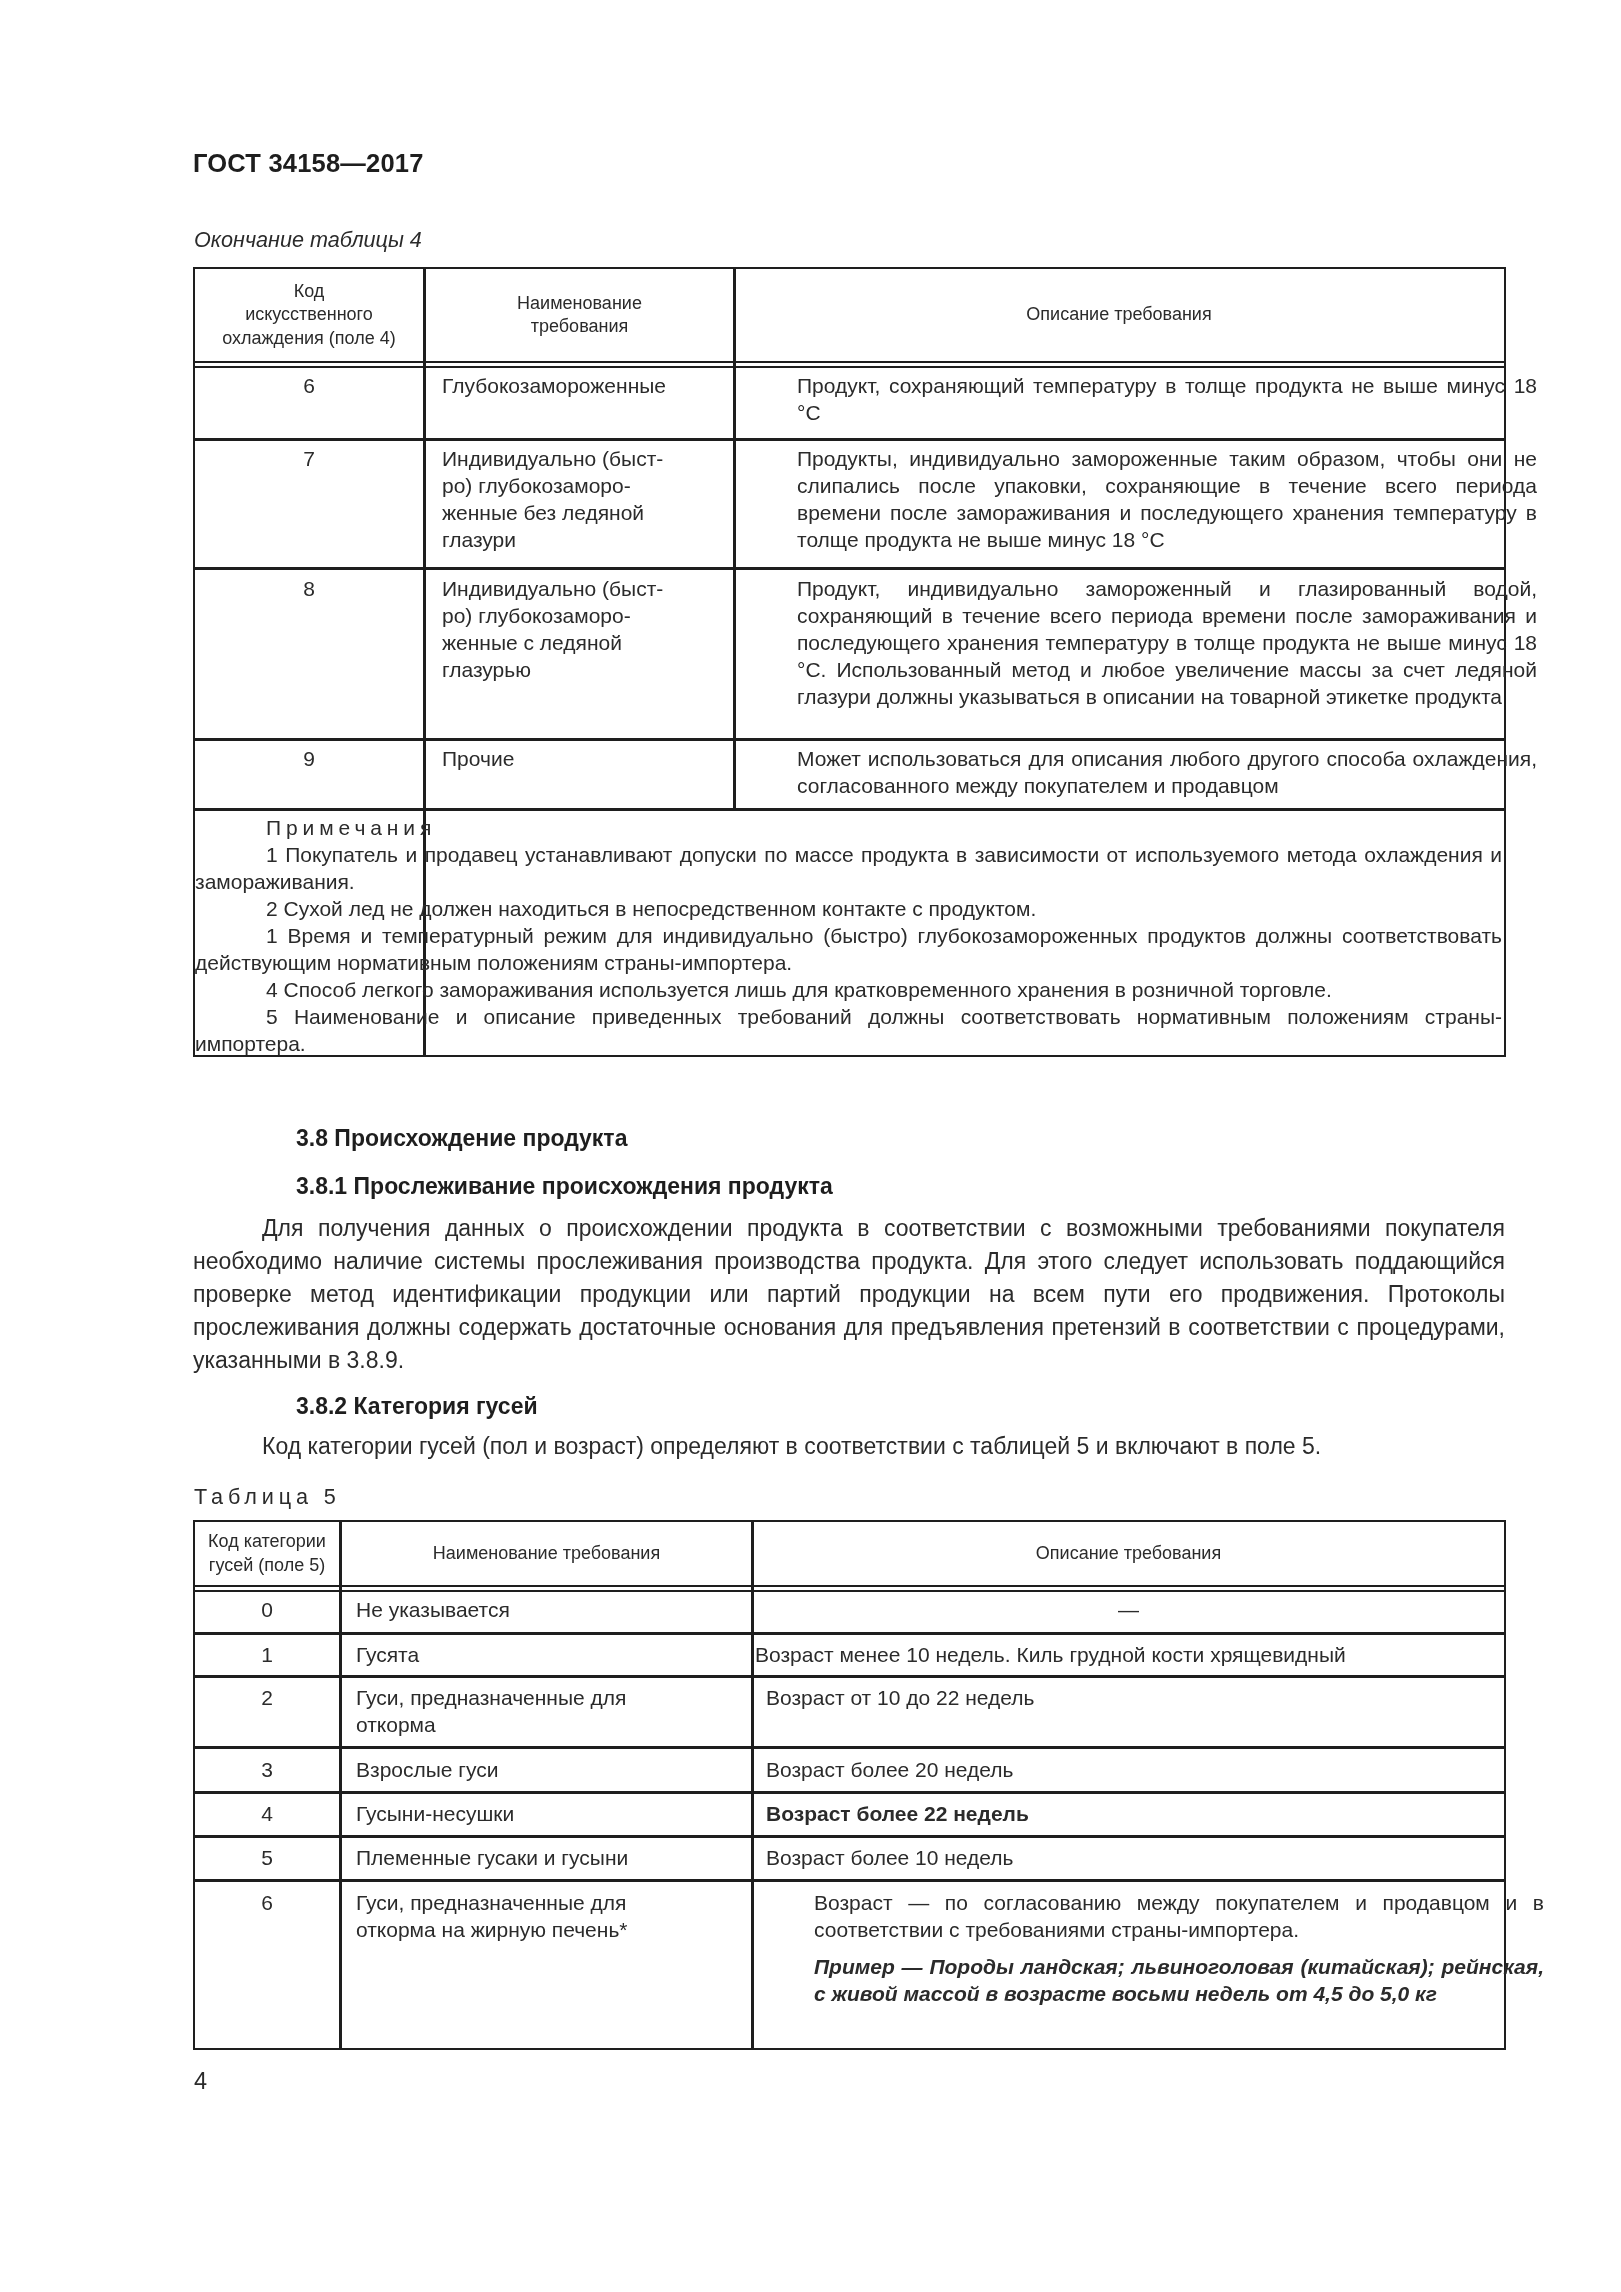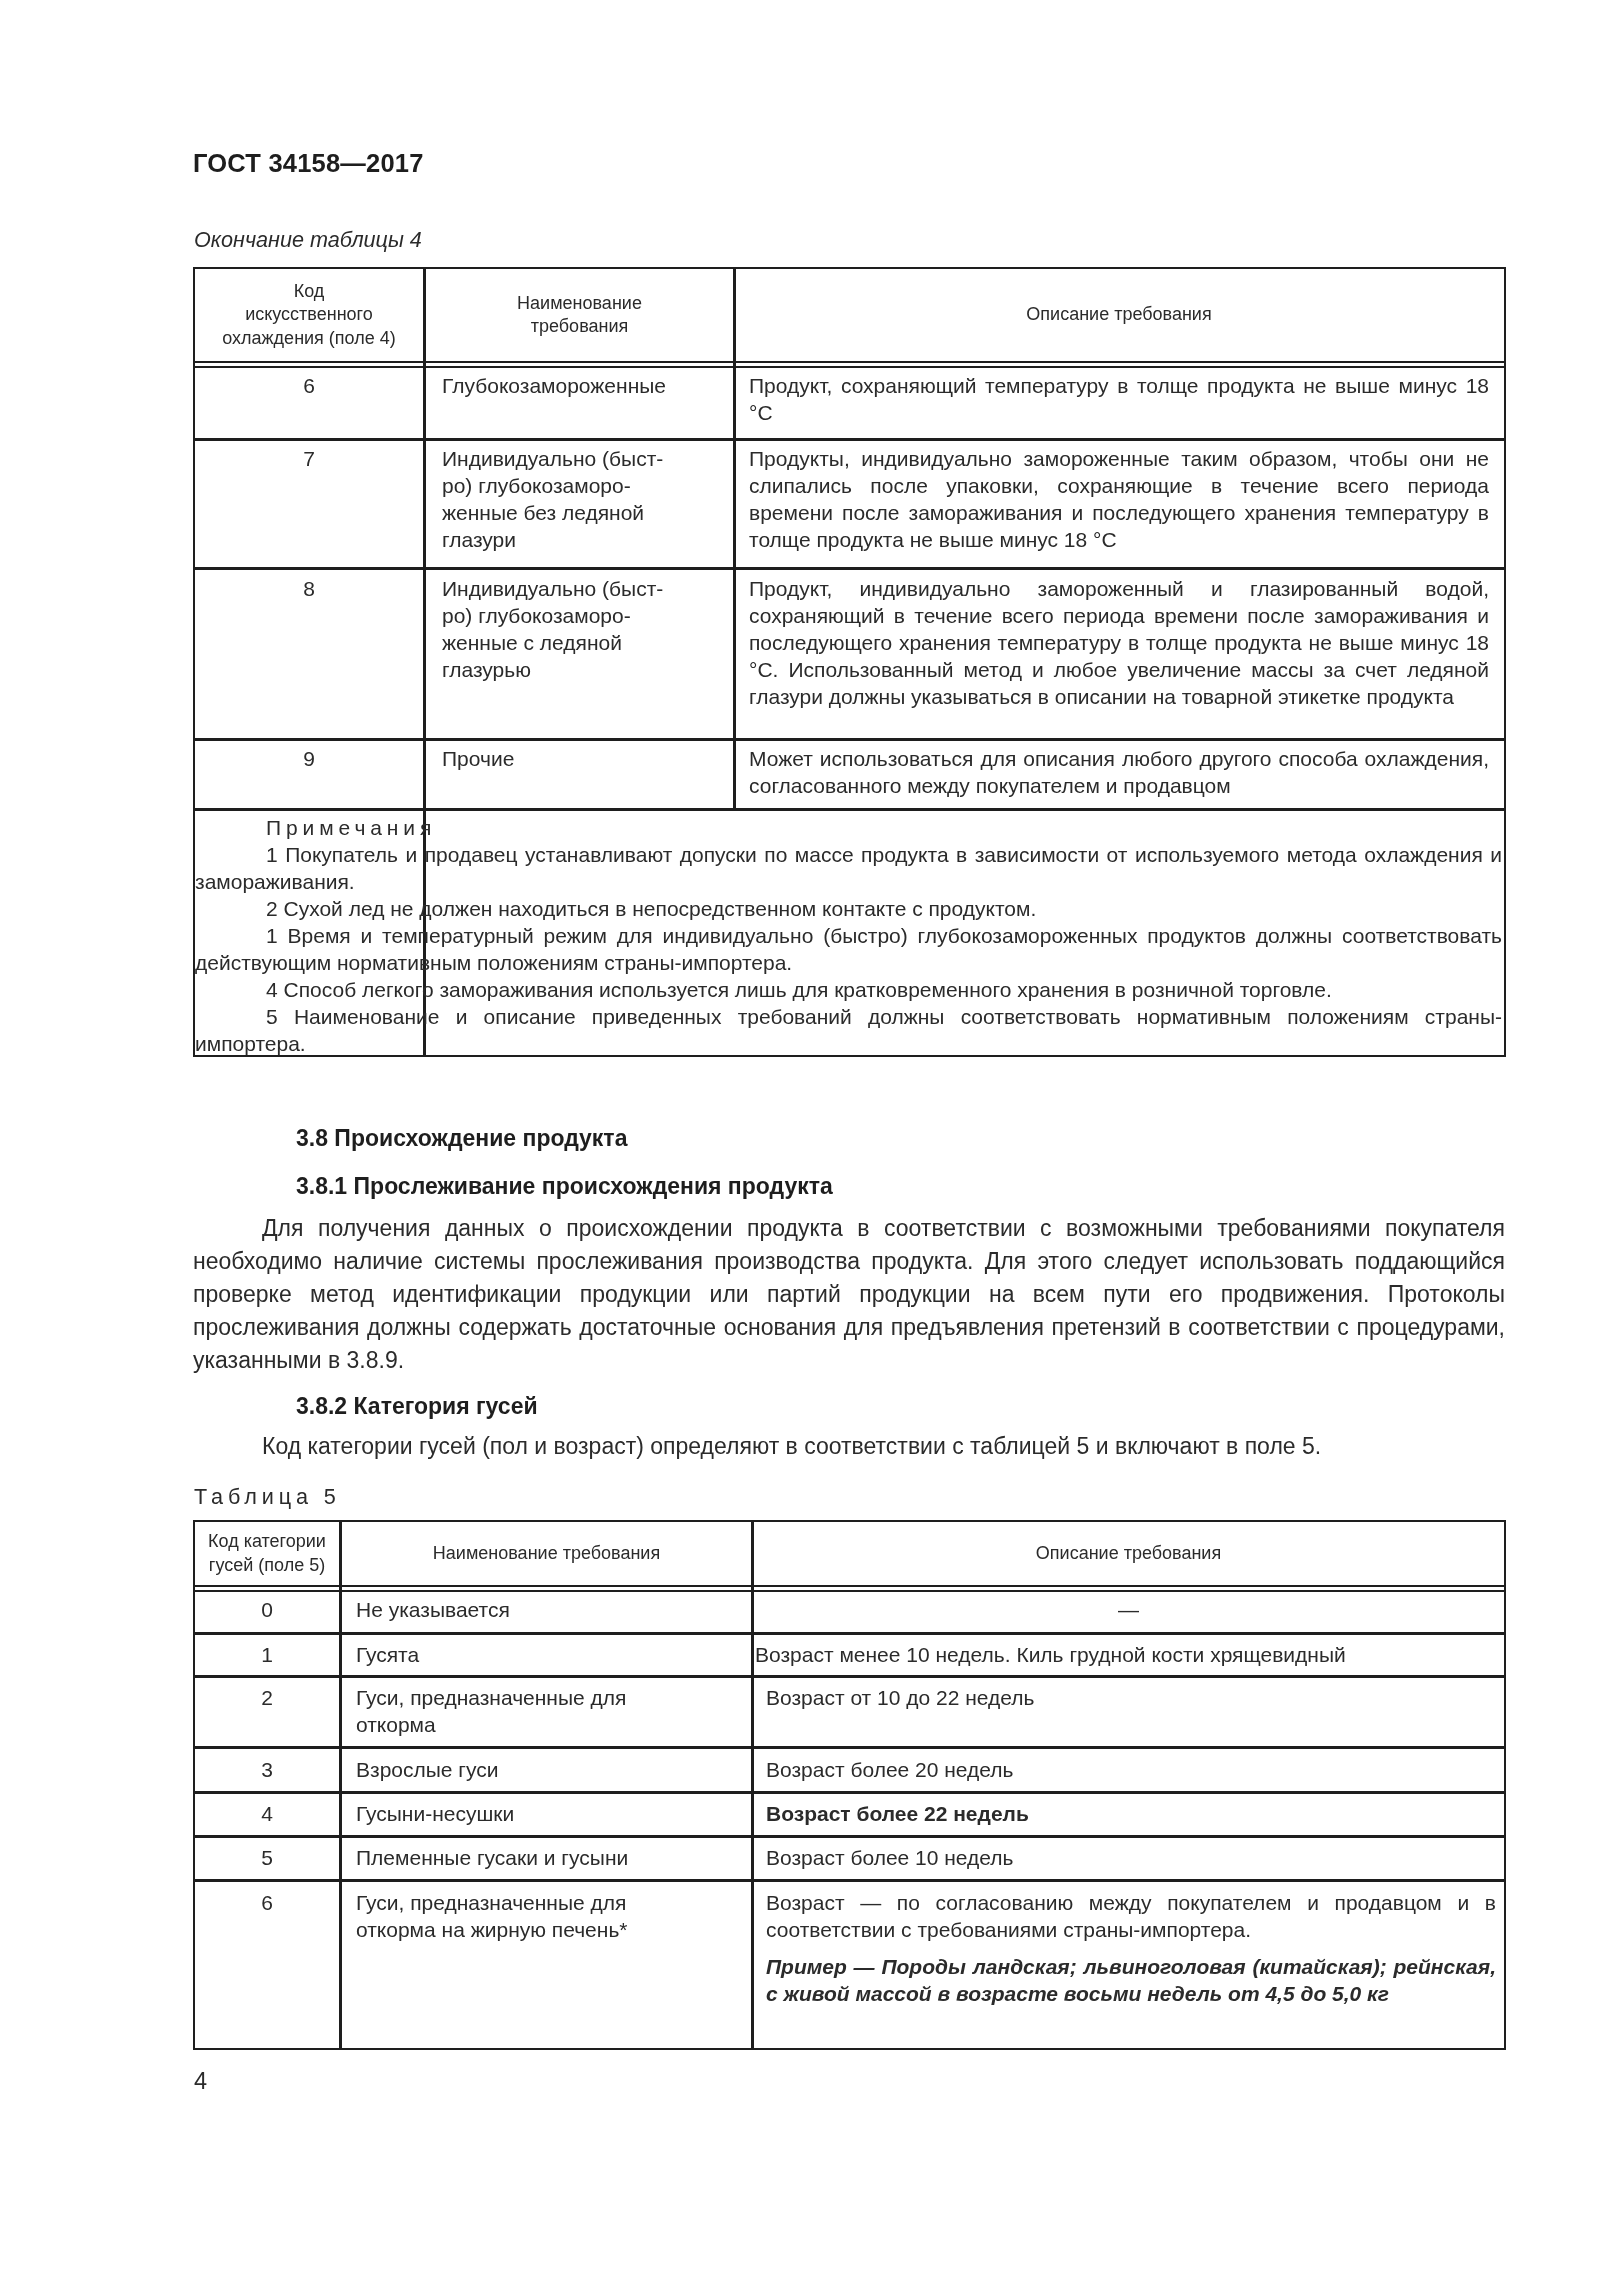--- a/index.html
+++ b/index.html
@@ -10,21 +10,21 @@
   .table-caption-italic { left:194px; top:227px; font-size:21.6px; font-style:italic; color:#2b2b2b; }
   .table-caption-spaced { left:194px; top:1484px; font-size:21.6px; letter-spacing:4.9px; color:#2b2b2b;text-align:right; }
 
   .tbl { position:absolute; border:2.9px solid #1e1e1e; box-sizing:border-box; }
   .hline { position:absolute; left:0; right:0; background:#1e1e1e; }
   .vline { position:absolute; width:2.9px; background:#1e1e1e; }
   .cell { position:absolute; box-sizing:border-box; font-size:21px; line-height:27px; color:#2b2b2b; }
   .cell.center { text-align:center; }
   .hdr { font-size:18px; line-height:23.5px; text-align:center; display:flex; align-items:center; justify-content:center; }
   .desc { text-align:justify; }
-  .desc-last-left { text-align-last:left; }
+  .desc-last-left { text-align-last:left;margin-left:48px; }
 
   .notes { position:absolute; box-sizing:border-box; font-size:21px; line-height:27px; color:#2b2b2b; text-align:justify; }
   .notes .title { letter-spacing:4.9px; padding-left:71px; }
   .notes .item { text-indent:71px; }
 
   .heading { position:absolute; left:263px; font-size:23px; font-weight:bold; color:#1e1e1e;margin-left:33px; }
   .para { position:absolute; left:193px; width:1312px; font-size:23px; line-height:33px; text-align:justify; color:#2b2b2b; }
   .para .indent { display:inline-block; width:69px; }
   .page-number { left:194px; top:2068px; font-size:23.5px; color:#2b2b2b; }
   .example { font-style:italic; font-weight:bold; }

